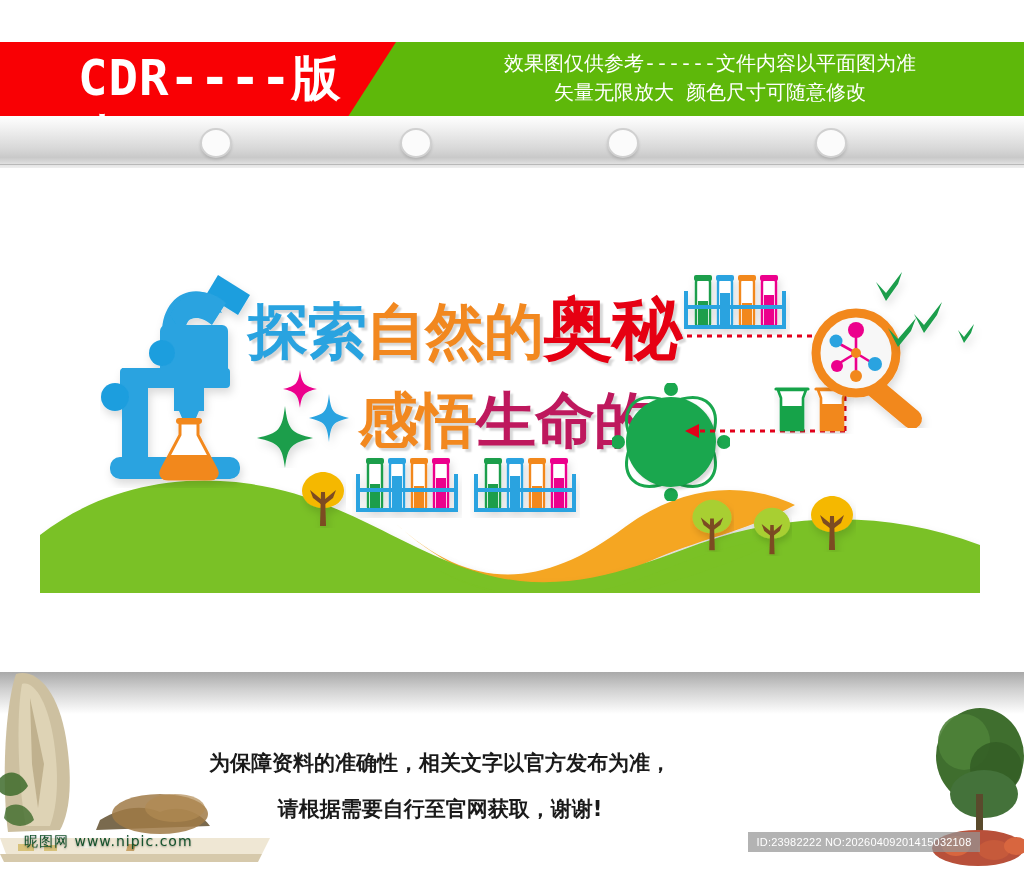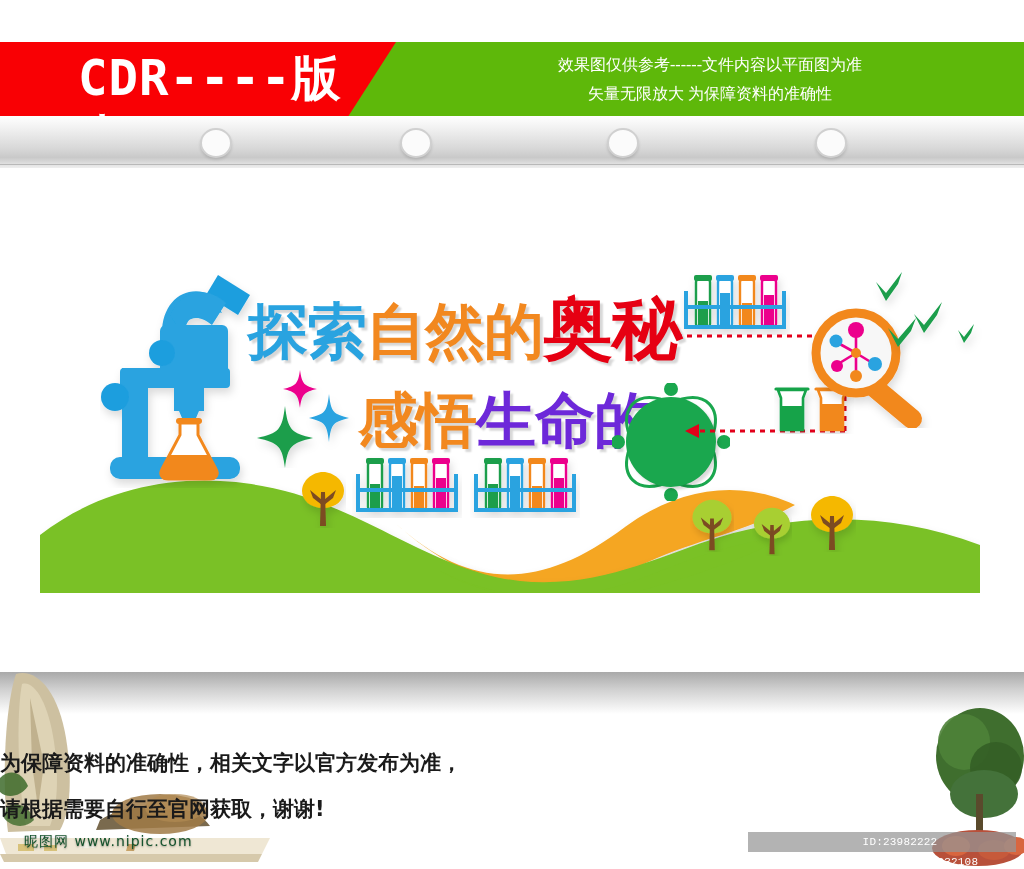--- a/index.html
+++ b/index.html
@@ -17,22 +17,22 @@
   .banner-red{position:absolute;left:0;top:0;width:396px;height:74px;background:#f90004;
       clip-path:polygon(0 0,100% 0,88% 100%,0 100%);}
   .banner-red-label{
       position:absolute;left:78px;top:7px;width:300px;height:60px;
       color:#fff;font-size:49px;font-weight:bold;letter-spacing:1px;
       font-family:"DejaVu Sans Mono","Liberation Mono",monospace;
       line-height:60px;
   }
   .banner-note{
       position:absolute;left:396px;top:8px;width:628px;
-      color:#ffffff;text-align:center;font-size:16px;line-height:29px;
-      font-family:Liberation Serif, serif;
+      color:#ffffff;text-align:center;font-size:20px;line-height:29px;
+      font-family:Liberation Mono, monospace;
   }
   .banner-note div{white-space:nowrap;}
 
   
   .rail{position:absolute;left:0;top:116px;width:1024px;height:52px;
         background:linear-gradient(to bottom,#ffffff 0%,#f2f2f2 22%,#d8d8d8 62%,#c9c9c9 80%,#efefef 100%);}
   .rail-line{position:absolute;left:0;bottom:3px;width:1024px;height:1px;background:#b9b9b9;}
   .rail-hole{position:absolute;top:12px;width:28px;height:26px;border:2px solid #d0d0d0;border-radius:50%;
         background:#fbfbfb;box-shadow:0 2px 3px rgba(0,0,0,.12);}
 
@@ -41,60 +41,60 @@
 
   
   .line1{position:absolute;left:248px;top:130px;white-space:nowrap;}
   .line2{position:absolute;left:358px;top:222px;white-space:nowrap;}
   .hz{font-family:"DejaVu Sans","Liberation Sans",sans-serif;font-weight:bold;
       font-size:60px;line-height:60px;letter-spacing:-1px;
       text-shadow:3px 3px 2px rgba(0,0,0,.16);}
   .c-blue{color:#29a3e0;}
   .c-orange{color:#f2881f;}
   .c-red{color:#e60012;font-size:70px;}
-  .c-green{color:#6d28d9;}
+  .c-green{color:#be185d;}
 
   
   .badge-wrap{position:absolute;left:612px;top:215px;width:118px;height:118px;}
   .badge-ring{position:absolute;left:0;top:0;width:118px;height:118px;}
   .badge-circle{position:absolute;left:14px;top:14px;width:90px;height:90px;border-radius:50%;
         background:#1aa74e;box-shadow:3px 3px 3px rgba(0,0,0,.15);}
   .badge-text{position:absolute;left:14px;top:14px;width:90px;height:90px;line-height:90px;
         text-align:center;color:#ffffff;font-weight:bold;font-size:34px;
         font-family:"DejaVu Sans","Liberation Sans",sans-serif;letter-spacing:-1px;}
 
   .abs{position:absolute;}
 
   
   .lower{position:absolute;left:0;top:658px;width:1024px;height:211px;background:#ffffff;}
   .lower-grad{position:absolute;left:0;top:14px;width:1024px;height:42px;
         background:linear-gradient(to bottom,#a9a9a9 0%,#cfcfcf 40%,#ffffff 100%);}
-  .footnote{position:absolute;left:0;top:82px;width:880px;text-align:left;
+  .footnote{position:absolute;left:0;top:82px;width:880px;text-align:center;
         color:#1a1a1a;font-weight:bold;font-size:21px;line-height:46px;
         font-family:"DejaVu Sans","Liberation Sans",sans-serif;}
   .footnote div{white-space:nowrap;}
 
   .watermark{position:absolute;left:24px;top:175px;color:#14532d;font-size:14px;
         letter-spacing:1px;font-family:"DejaVu Sans","Liberation Sans",sans-serif;
         text-shadow:0 1px 2px rgba(0,0,0,.35);}
   .idbar{position:absolute;left:748px;top:832px;width:232px;height:20px;
         background:rgba(150,150,150,.72);color:#fff;font-size:11px;line-height:20px;
         text-align:center;letter-spacing:.2px;
-        font-family:Liberation Mono, monospace;padding-left:36px;}
+        font-family:Liberation Sans, sans-serif;}
 </style>
 </head>
 <body>
 
 <div class="banner">
   <div class="banner-green"></div>
   <div class="banner-red"></div>
   <div class="banner-red-label">CDR----版本</div>
   <div class="banner-note">
     <div>效果图仅供参考------文件内容以平面图为准</div>
-    <div>矢量无限放大    为保障资料的准确性</div>
+    <div>矢量无限放大    颜色尺寸可随意修改</div>
   </div>
 </div>
 
 <div class="rail">
   <div class="rail-hole" style="left:200px"></div>
   <div class="rail-hole" style="left:400px"></div>
   <div class="rail-hole" style="left:607px"></div>
   <div class="rail-hole" style="left:815px"></div>
   <div class="rail-line"></div>
 </div>

